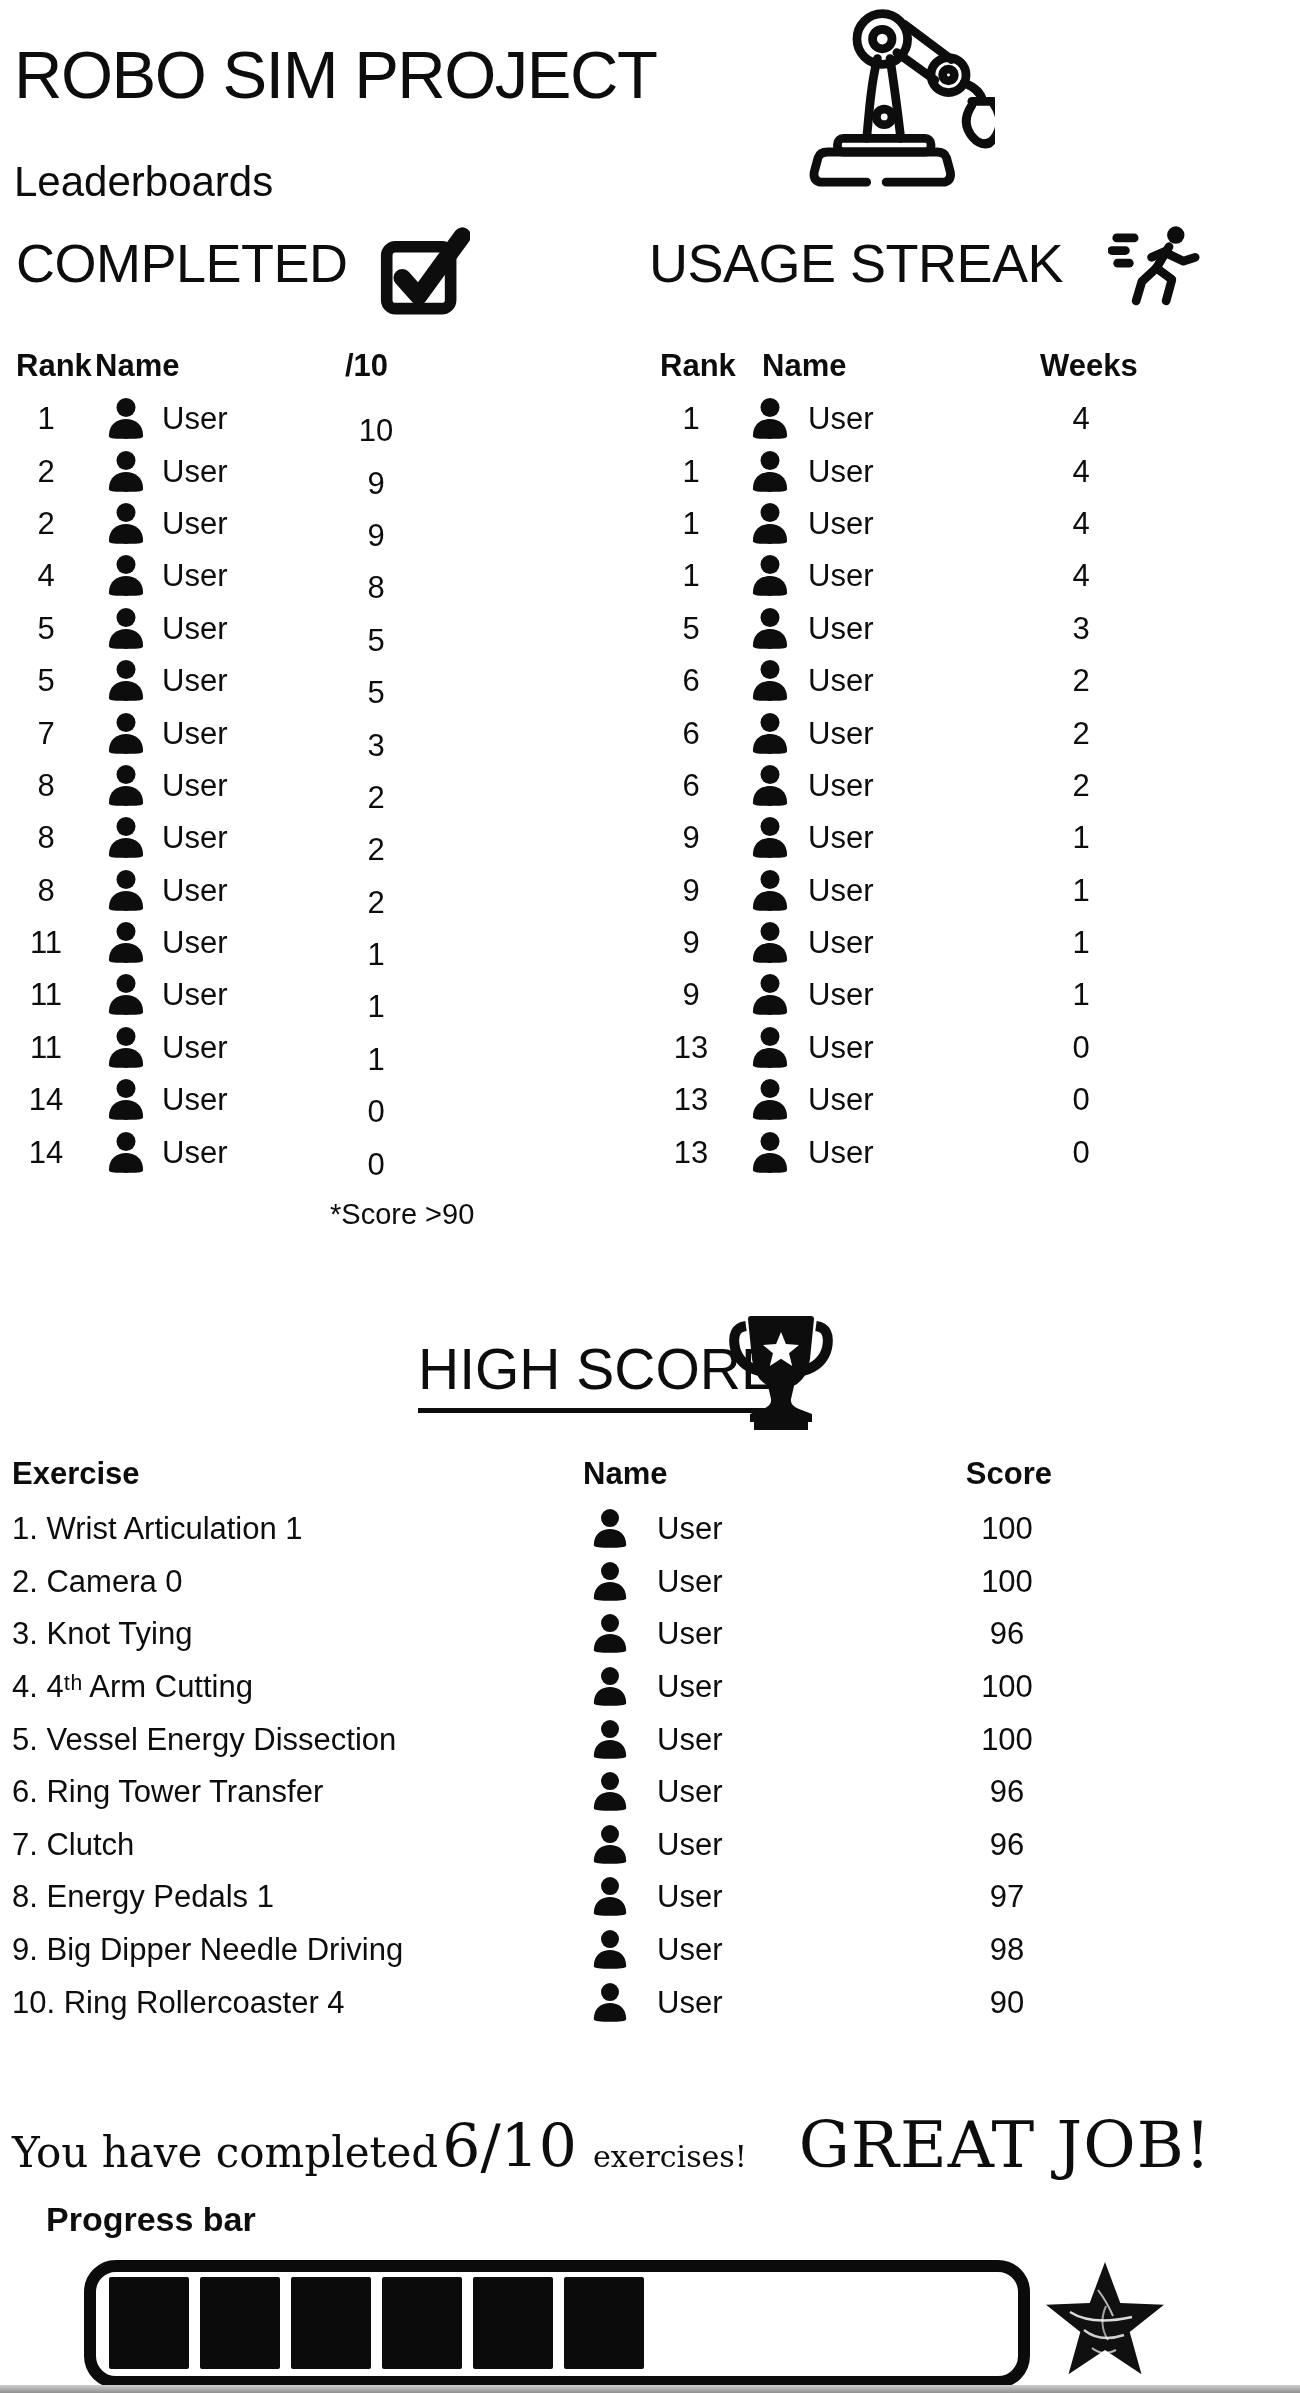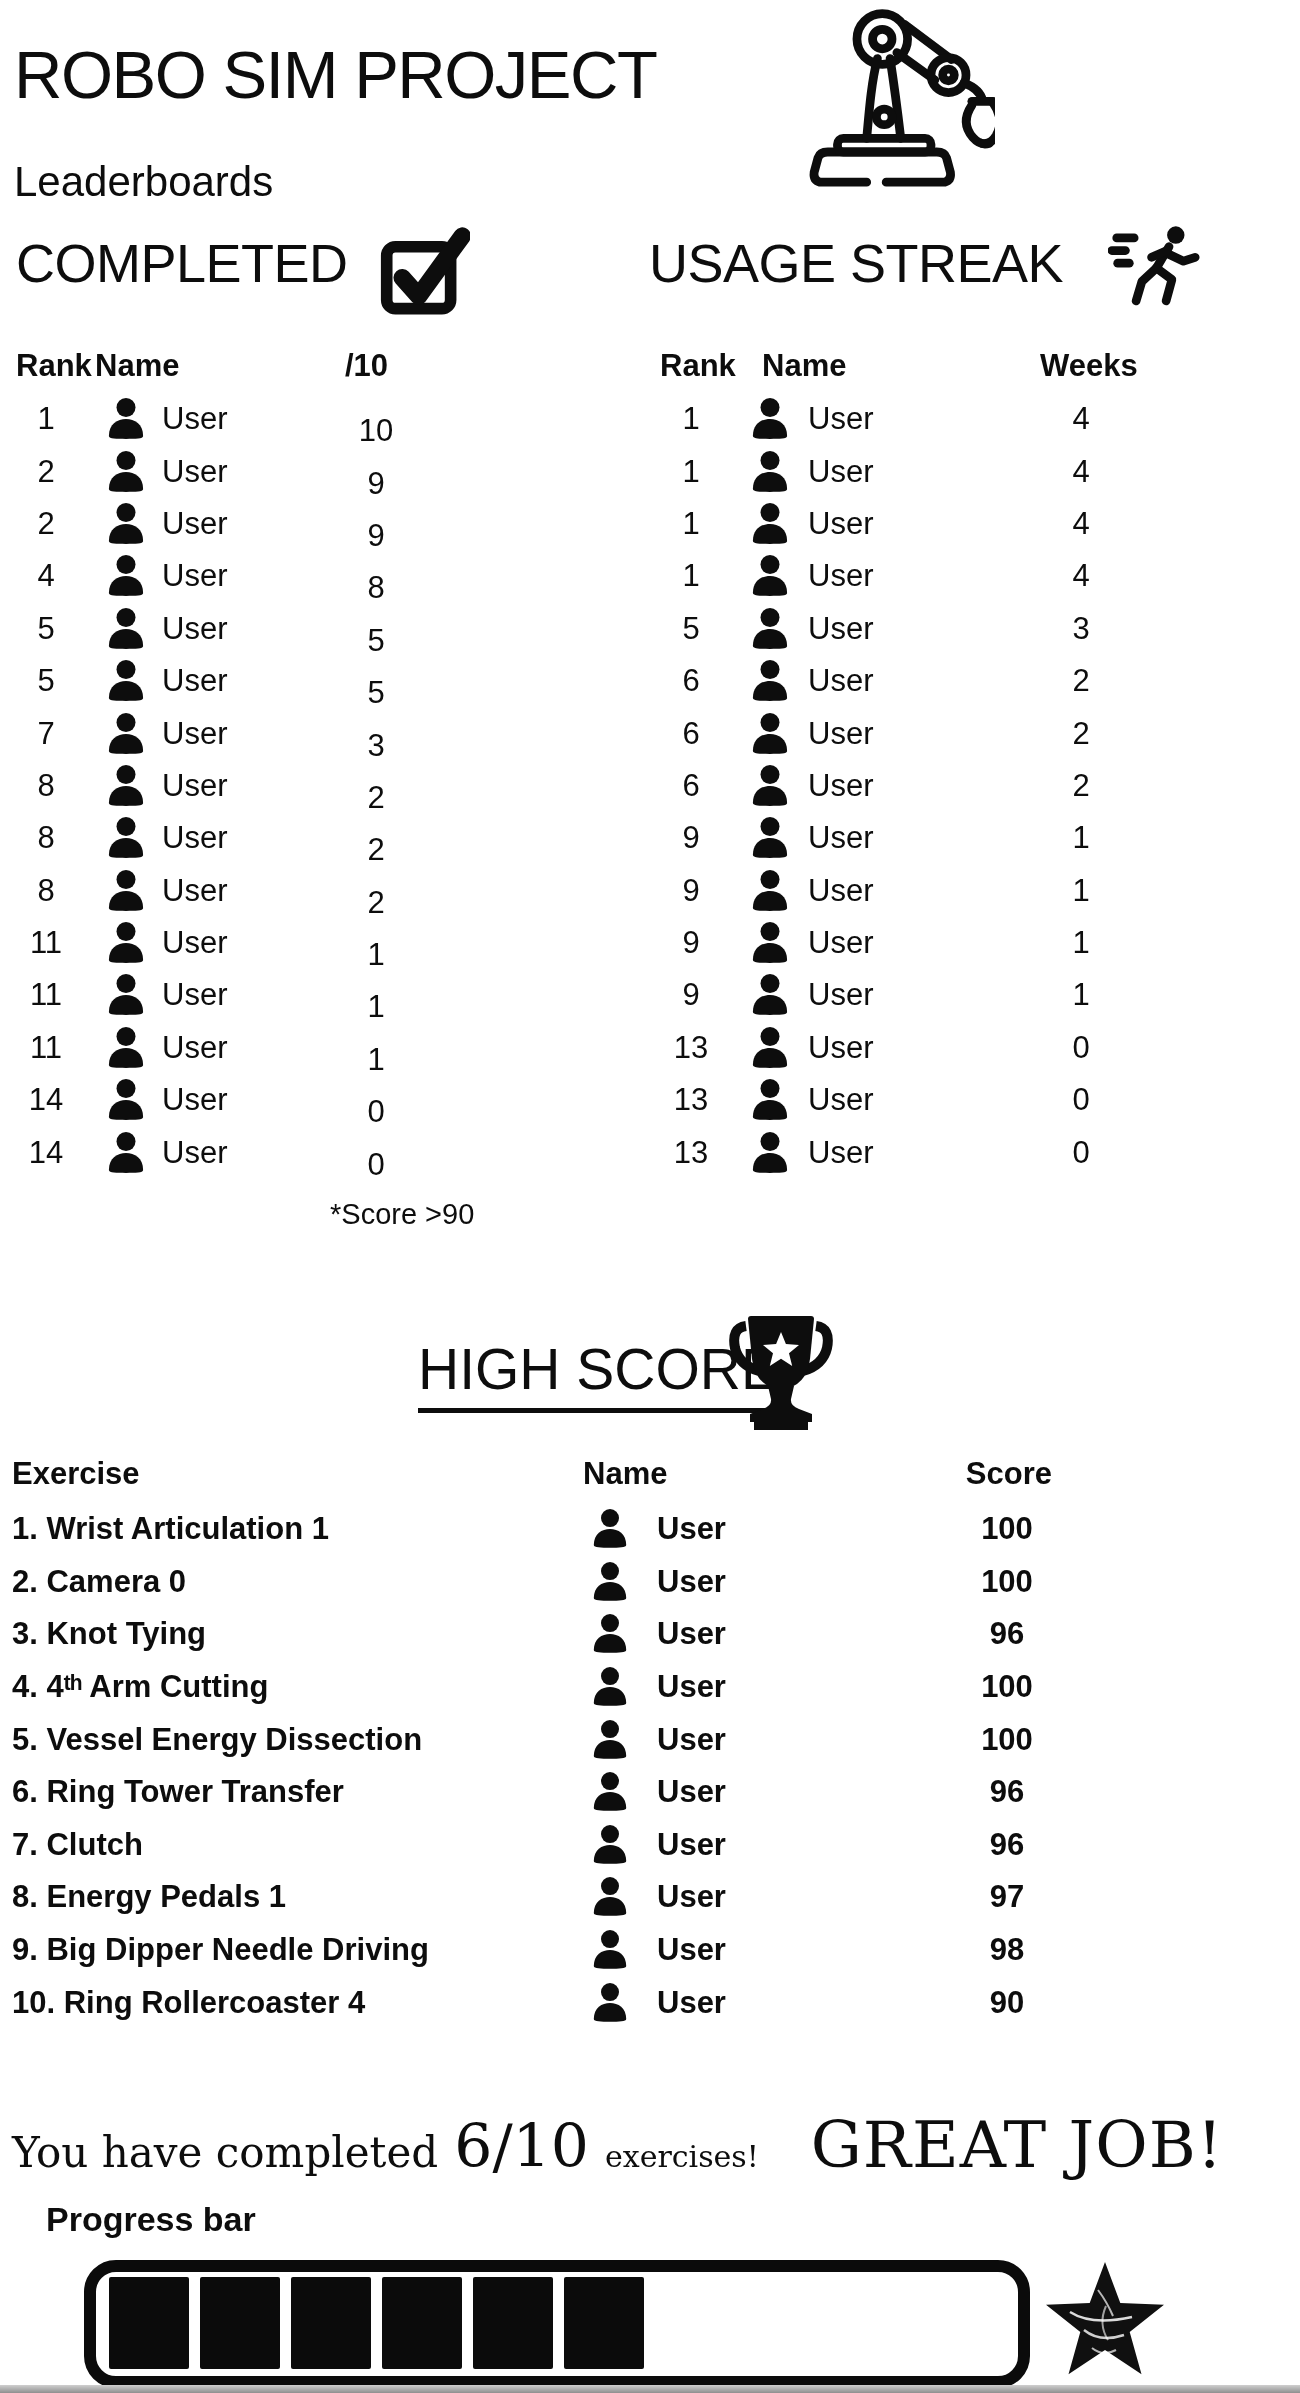--- a/index.html
+++ b/index.html
@@ -29,31 +29,31 @@
   .u-av{left:91px;width:38px;height:42px;}
   .u-name{left:148px;}
   .u-val{left:390px;width:62px;text-align:center;}
   .av-svg{width:38px;height:42px;}
   .footnote{position:absolute;left:330px;top:1198px;font-size:29px;}
   
   .hs-title{position:absolute;left:418px;top:1336px;font-size:57px;letter-spacing:0;
             padding-bottom:6px;border-bottom:5px solid #0d0d0d;white-space:nowrap;}
   .hs-hdr{position:absolute;top:1456px;font-weight:700;font-size:31px;}
   .hstbl{position:absolute;left:12px;top:1502px;width:1070px;}
-  .hsrow{position:relative;height:52.6px;font-weight:bold;}
+  .hsrow{position:relative;height:52.6px;}
   .hsrow>span{position:absolute;top:50%;transform:translateY(-50%);font-size:31px;line-height:1;white-space:nowrap;}
   .hs-ex{left:0;}
   .hs-av{left:580px;width:36px;height:40px;}
   .hs-name{left:645px;}
   .hs-score{left:950px;width:90px;text-align:center;}
   
   .summary{position:absolute;left:12px;top:2108px;width:1288px;display:flex;align-items:baseline;
            font-family:"DejaVu Serif","Liberation Serif",serif;white-space:nowrap;}
   .sm1{font-size:42px;}
-  .sm2{font-size:60px;margin-left:16px;}
+  .sm2{font-size:60px;margin-left:4px;}
   .sm3{font-size:30px;margin-left:16px;}
   .sm4{font-size:64px;margin-left:52px;letter-spacing:1px;}
   
   .progress-label{position:absolute;left:46px;top:2200px;font-size:34px;font-weight:700;}
   .bar{position:absolute;left:84px;top:2260px;width:946px;height:128px;box-sizing:border-box;
        border:12px solid #0b0b0b;border-radius:32px;background:#fff;
        display:flex;align-items:flex-start;gap:11px;padding:5px 0 0 13px;}
   .seg{width:80px;height:92px;background:#0b0b0b;border-radius:2px;flex:0 0 auto;}
   .bottom-strip{position:absolute;left:0;bottom:0;width:100%;height:8px;
        background:linear-gradient(#cfcfcf,#8f8f8f);}

